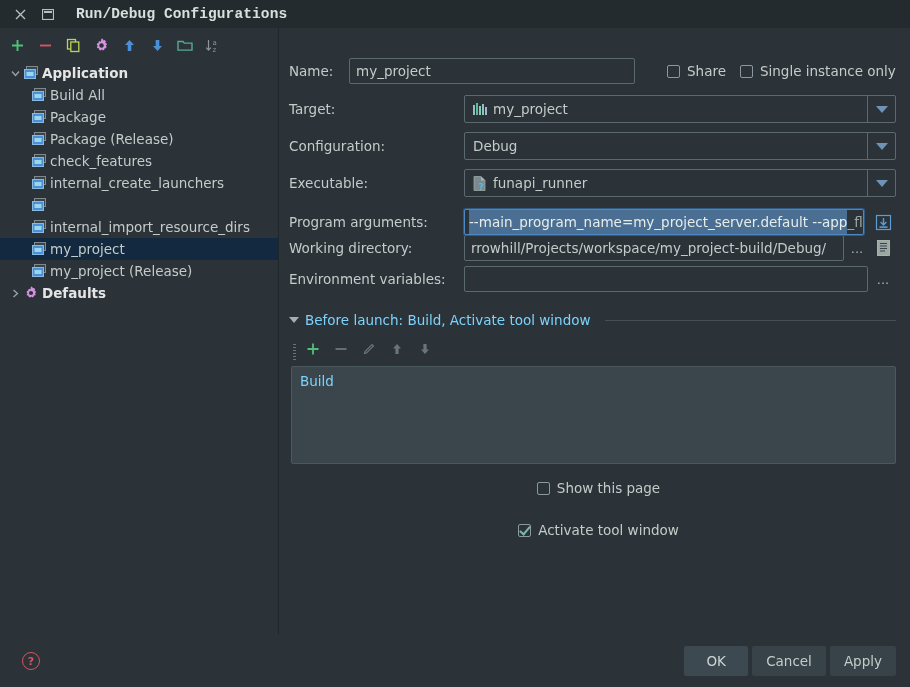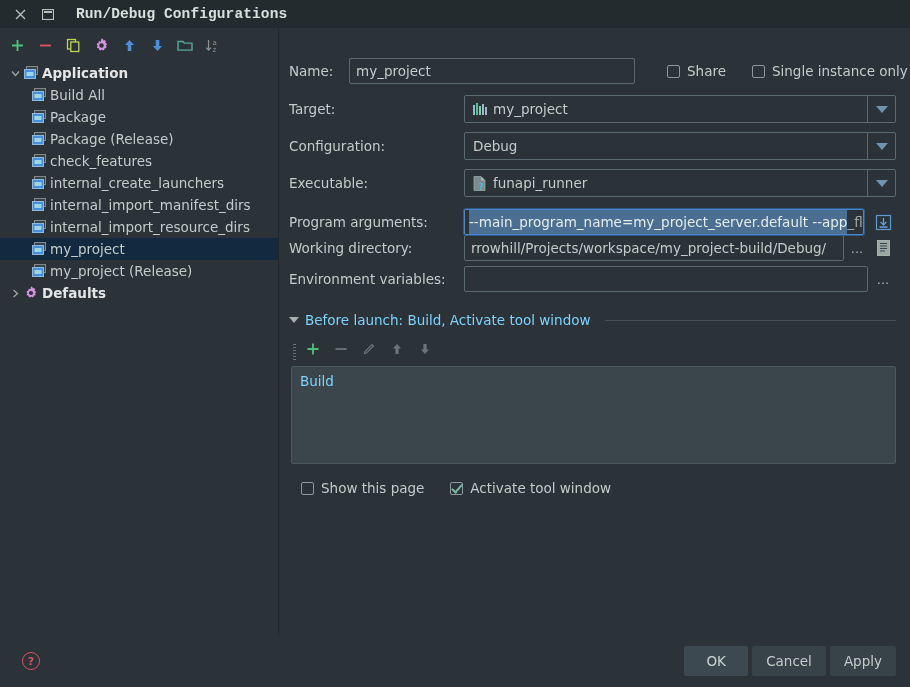--- a/index.html
+++ b/index.html
@@ -275,20 +275,21 @@
     font-size: 13.5px;
     color: #7dd3fc;
     margin-left: 2px;
   }
   .bl-checks {
     display: flex;
     align-items: center;
     gap: 26px;
     margin-top: 16px;
     margin-left: 12px;
+    flex-direction: column;
   }
 
   
   .footer {
     flex: 0 0 52px;
     height: 52px;
     display: flex;
     align-items: center;
     padding: 0 14px 0 14px;
     background: #2b3339;
@@ -460,21 +461,20 @@
           <div class="t-label">internal_create_launchers</div>
         </div>
         <div class="tree-row child">
           <div class="t-icon">
             <svg width="15" height="14" viewBox="0 0 15 14">
                 <rect x="2.5" y="0.5" width="11" height="8" fill="#39444a" stroke="#7e8a8e" stroke-width="1"></rect>
                 <rect x="0.5" y="3.5" width="11" height="9" fill="#4a90d9" stroke="#89b8e0" stroke-width="1"></rect>
                 <rect x="2.5" y="6" width="7" height="4" fill="#9bd6e8"></rect>
               </svg>
           </div>
-          <div class="t-label">internal_import_manifest_dirs</div>
         </div>
         <div class="tree-row child">
           <div class="t-icon">
             <svg width="15" height="14" viewBox="0 0 15 14">
                 <rect x="2.5" y="0.5" width="11" height="8" fill="#39444a" stroke="#7e8a8e" stroke-width="1"></rect>
                 <rect x="0.5" y="3.5" width="11" height="9" fill="#4a90d9" stroke="#89b8e0" stroke-width="1"></rect>
                 <rect x="2.5" y="6" width="7" height="4" fill="#9bd6e8"></rect>
               </svg>
           </div>
           <div class="t-label">internal_import_resource_dirs</div>
@@ -519,21 +519,21 @@
 
     <div class="rightpanel">
 
       <div class="field-row" style="margin-bottom:11px;">
         <div class="field-label" style="width:60px;flex:0 0 60px">Name:</div>
         <div class="textinput" style="width:286px;flex:0 0 286px">my_project</div>
         <div class="checkrow" style="margin-left:32px">
           <div class="cbox"></div>
           <span>Share</span>
         </div>
-        <div class="checkrow" style="margin-left:26px">
+        <div class="checkrow" style="margin-left:14px">
           <div class="cbox"></div>
           <span>Single instance only</span>
         </div>
       </div>
 
       <div class="field-row" style="height:28px;margin-bottom:9px;">
         <div class="field-label">Target:</div>
         <div class="combo" style="flex:1">
           <div class="combo-value">
             <span style="display:flex">

